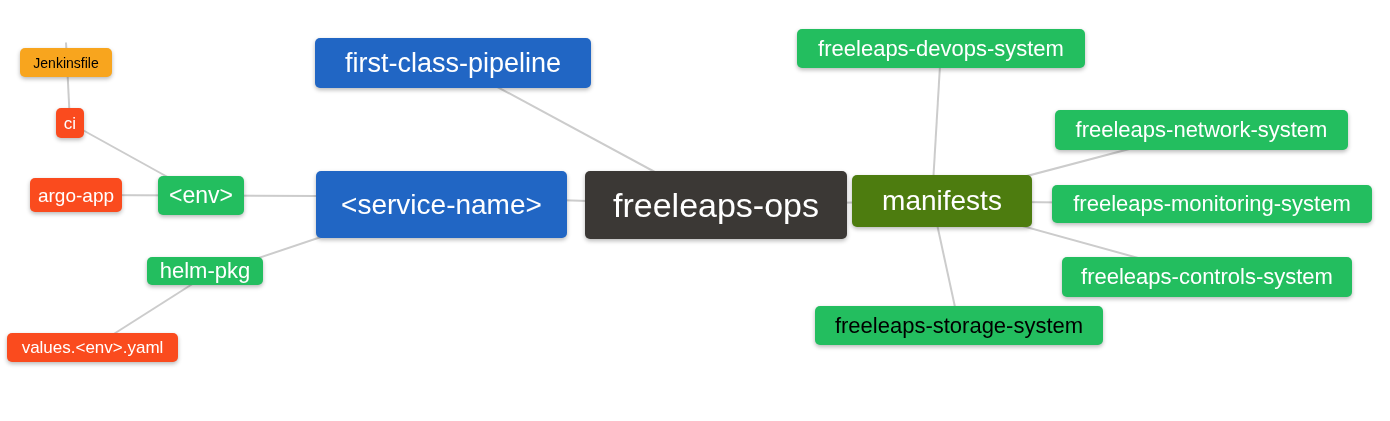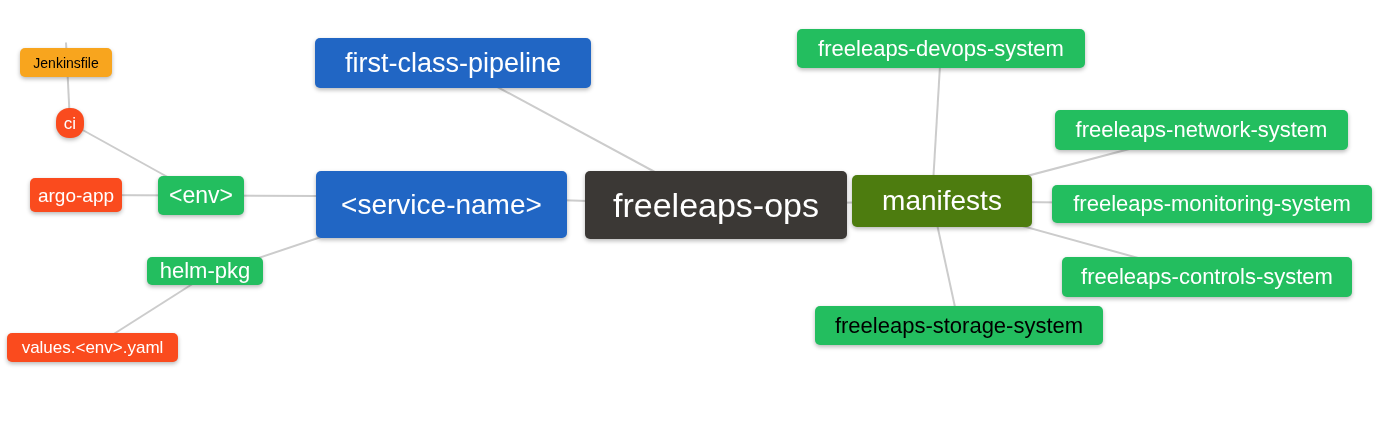--- a/index.html
+++ b/index.html
@@ -46,21 +46,21 @@
       <line x1="453" y1="63" x2="716" y2="205" stroke="#CCCCCC" stroke-width="2"></line>
       <line x1="716" y1="205" x2="932" y2="201" stroke="#CCCCCC" stroke-width="2"></line>
       <line x1="932" y1="201" x2="941" y2="48.5" stroke="#CCCCCC" stroke-width="2"></line>
       <line x1="932" y1="201" x2="1201.5" y2="130" stroke="#CCCCCC" stroke-width="2"></line>
       <line x1="932" y1="201" x2="1212" y2="204" stroke="#CCCCCC" stroke-width="2"></line>
       <line x1="932" y1="201" x2="1207" y2="277" stroke="#CCCCCC" stroke-width="2"></line>
       <line x1="932" y1="201" x2="959" y2="325.5" stroke="#CCCCCC" stroke-width="2"></line>
     </svg>
 
   <div class="node" style="left: 20px; top: 28px; width: 92px; height: 29px; background: rgb(248, 165, 30); font-size: 14px; color: #000000; margin-top: 20px;">Jenkinsfile</div>
-  <div class="node" style="left: 56px; top: 108px; width: 28px; height: 30px; background: rgb(250, 75, 30); font-size: 17px; color: rgb(255, 255, 255); border-radius: 13px;">ci</div>
+  <div class="node" style="left: 56px; top: 108px; width: 28px; height: 30px; background: rgb(250, 75, 30); font-size: 17px; color: rgb(255, 255, 255);">ci</div>
   <div class="node" style="left: 158px; top: 176px; width: 86px; height: 39px; background: rgb(35, 190, 95); font-size: 23px; color: rgb(255, 255, 255);">&lt;env&gt;</div>
   <div class="node" style="left: 30px; top: 178px; width: 92px; height: 34px; background: rgb(250, 75, 30); font-size: 19px; color: rgb(255, 255, 255);">argo-app</div>
   <div class="node" style="left: 147px; top: 257px; width: 116px; height: 28px; background: rgb(35, 190, 95); font-size: 22px; color: rgb(255, 255, 255);">helm-pkg</div>
   <div class="node" style="left: 7px; top: 333px; width: 171px; height: 29px; background: rgb(250, 75, 30); font-size: 17px; color: rgb(255, 255, 255);">values.&lt;env&gt;.yaml</div>
   <div class="node" style="left: 315px; top: 38px; width: 276px; height: 50px; background: rgb(33, 102, 196); font-size: 27px; color: rgb(255, 255, 255);">first-class-pipeline</div>
   <div class="node" style="left: 316px; top: 171px; width: 251px; height: 67px; background: rgb(33, 102, 196); font-size: 28px; color: rgb(255, 255, 255);">&lt;service-name&gt;</div>
   <div class="node" style="left: 585px; top: 171px; width: 262px; height: 68px; background: rgb(59, 56, 53); font-size: 34px; color: rgb(255, 255, 255);">freeleaps-ops</div>
   <div class="node" style="left: 852px; top: 175px; width: 180px; height: 52px; background: #4d7c0f; font-size: 28px; color: rgb(255, 255, 255);">manifests</div>
   <div class="node" style="left: 797px; top: 29px; width: 288px; height: 39px; background: rgb(35, 190, 95); font-size: 22px; color: rgb(255, 255, 255);">freeleaps-devops-system</div>
   <div class="node" style="left: 1055px; top: 110px; width: 293px; height: 40px; background: rgb(35, 190, 95); font-size: 22px; color: rgb(255, 255, 255);">freeleaps-network-system</div>

